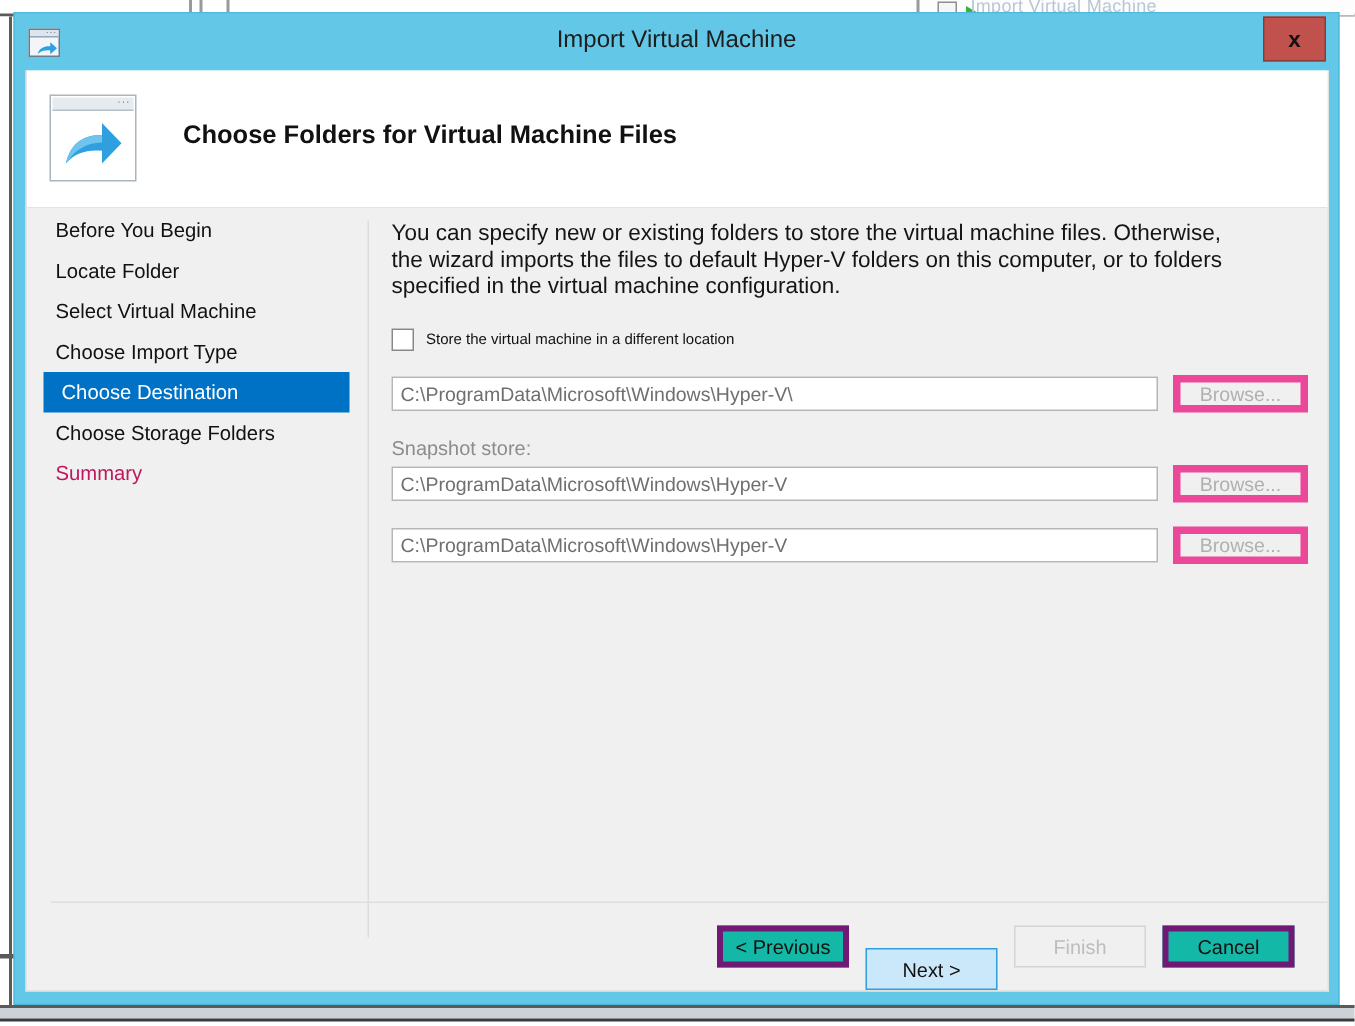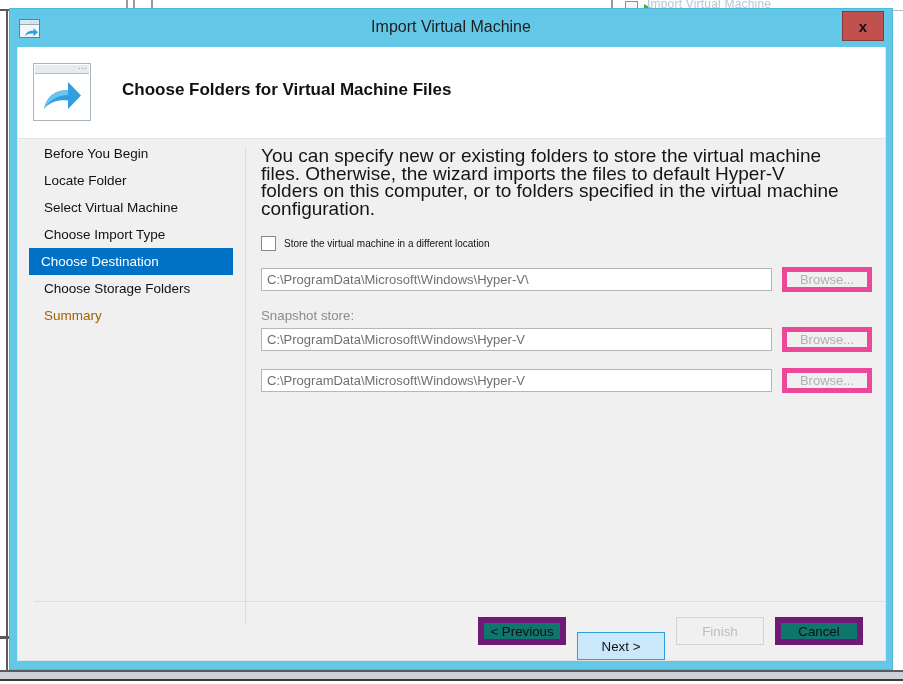--- a/index.html
+++ b/index.html
@@ -205,52 +205,52 @@
   
   #nav {
     position: absolute;
     left: 0; top: 93px;
     width: 221px; height: 468px;
   }
   .nav-item {
     position: relative;
     height: 27px;
     line-height: 27px;
-    padding-left: 26px;
+    padding-left: 19px;
     font-size: 13.5px;
     color: #111111;
     cursor: pointer;
     white-space: nowrap;
   }
   .nav-item.selected {
     background: #0072c6;
     color: #ffffff;
     margin-left: 11px;
     padding-left: 12px;
     width: 204px;
   }
   .nav-item.disabled {
-    color: #a16207;
+    color: #be185d;
     cursor: default;
   }
   #nav-divider {
     position: absolute;
     left: 227px; top: 100px;
     width: 1px; height: 478px;
     background: #dcdcdc;
   }
 
   
   #content {
     position: absolute;
     left: 243px; top: 100px;
     width: 612px;
   }
   #intro {
-    font-size: 19px;
+    font-size: 15px;
     color: #151515;
     line-height: 17.5px;
     width: 578px;
   }
   #checkbox-row {
     display: flex;
     align-items: center;
     margin-top: 19px;
     cursor: pointer;
   }
@@ -317,22 +317,22 @@
     gap: 11px;
   }
   .btn {
     width: 88px; height: 28px;
     font-size: 13.3px;
     font-family: "Liberation Sans", sans-serif;
     display: flex;
     align-items: center;
     justify-content: center;
     cursor: pointer;
-    background: #0f766e;
-    border: 6px solid #701a75;
+    background: #14b8a6;
+    border: 4px solid #701a75;
     color: #111111;
   }
   .btn.default {
     background: #cbe8fb;
     border: 1px solid #2f9fdc;
     margin-top: 30px;
   }
   .btn.disabled {
     background: #f0f0f0;
     border: 1px solid #d4d4d4;

